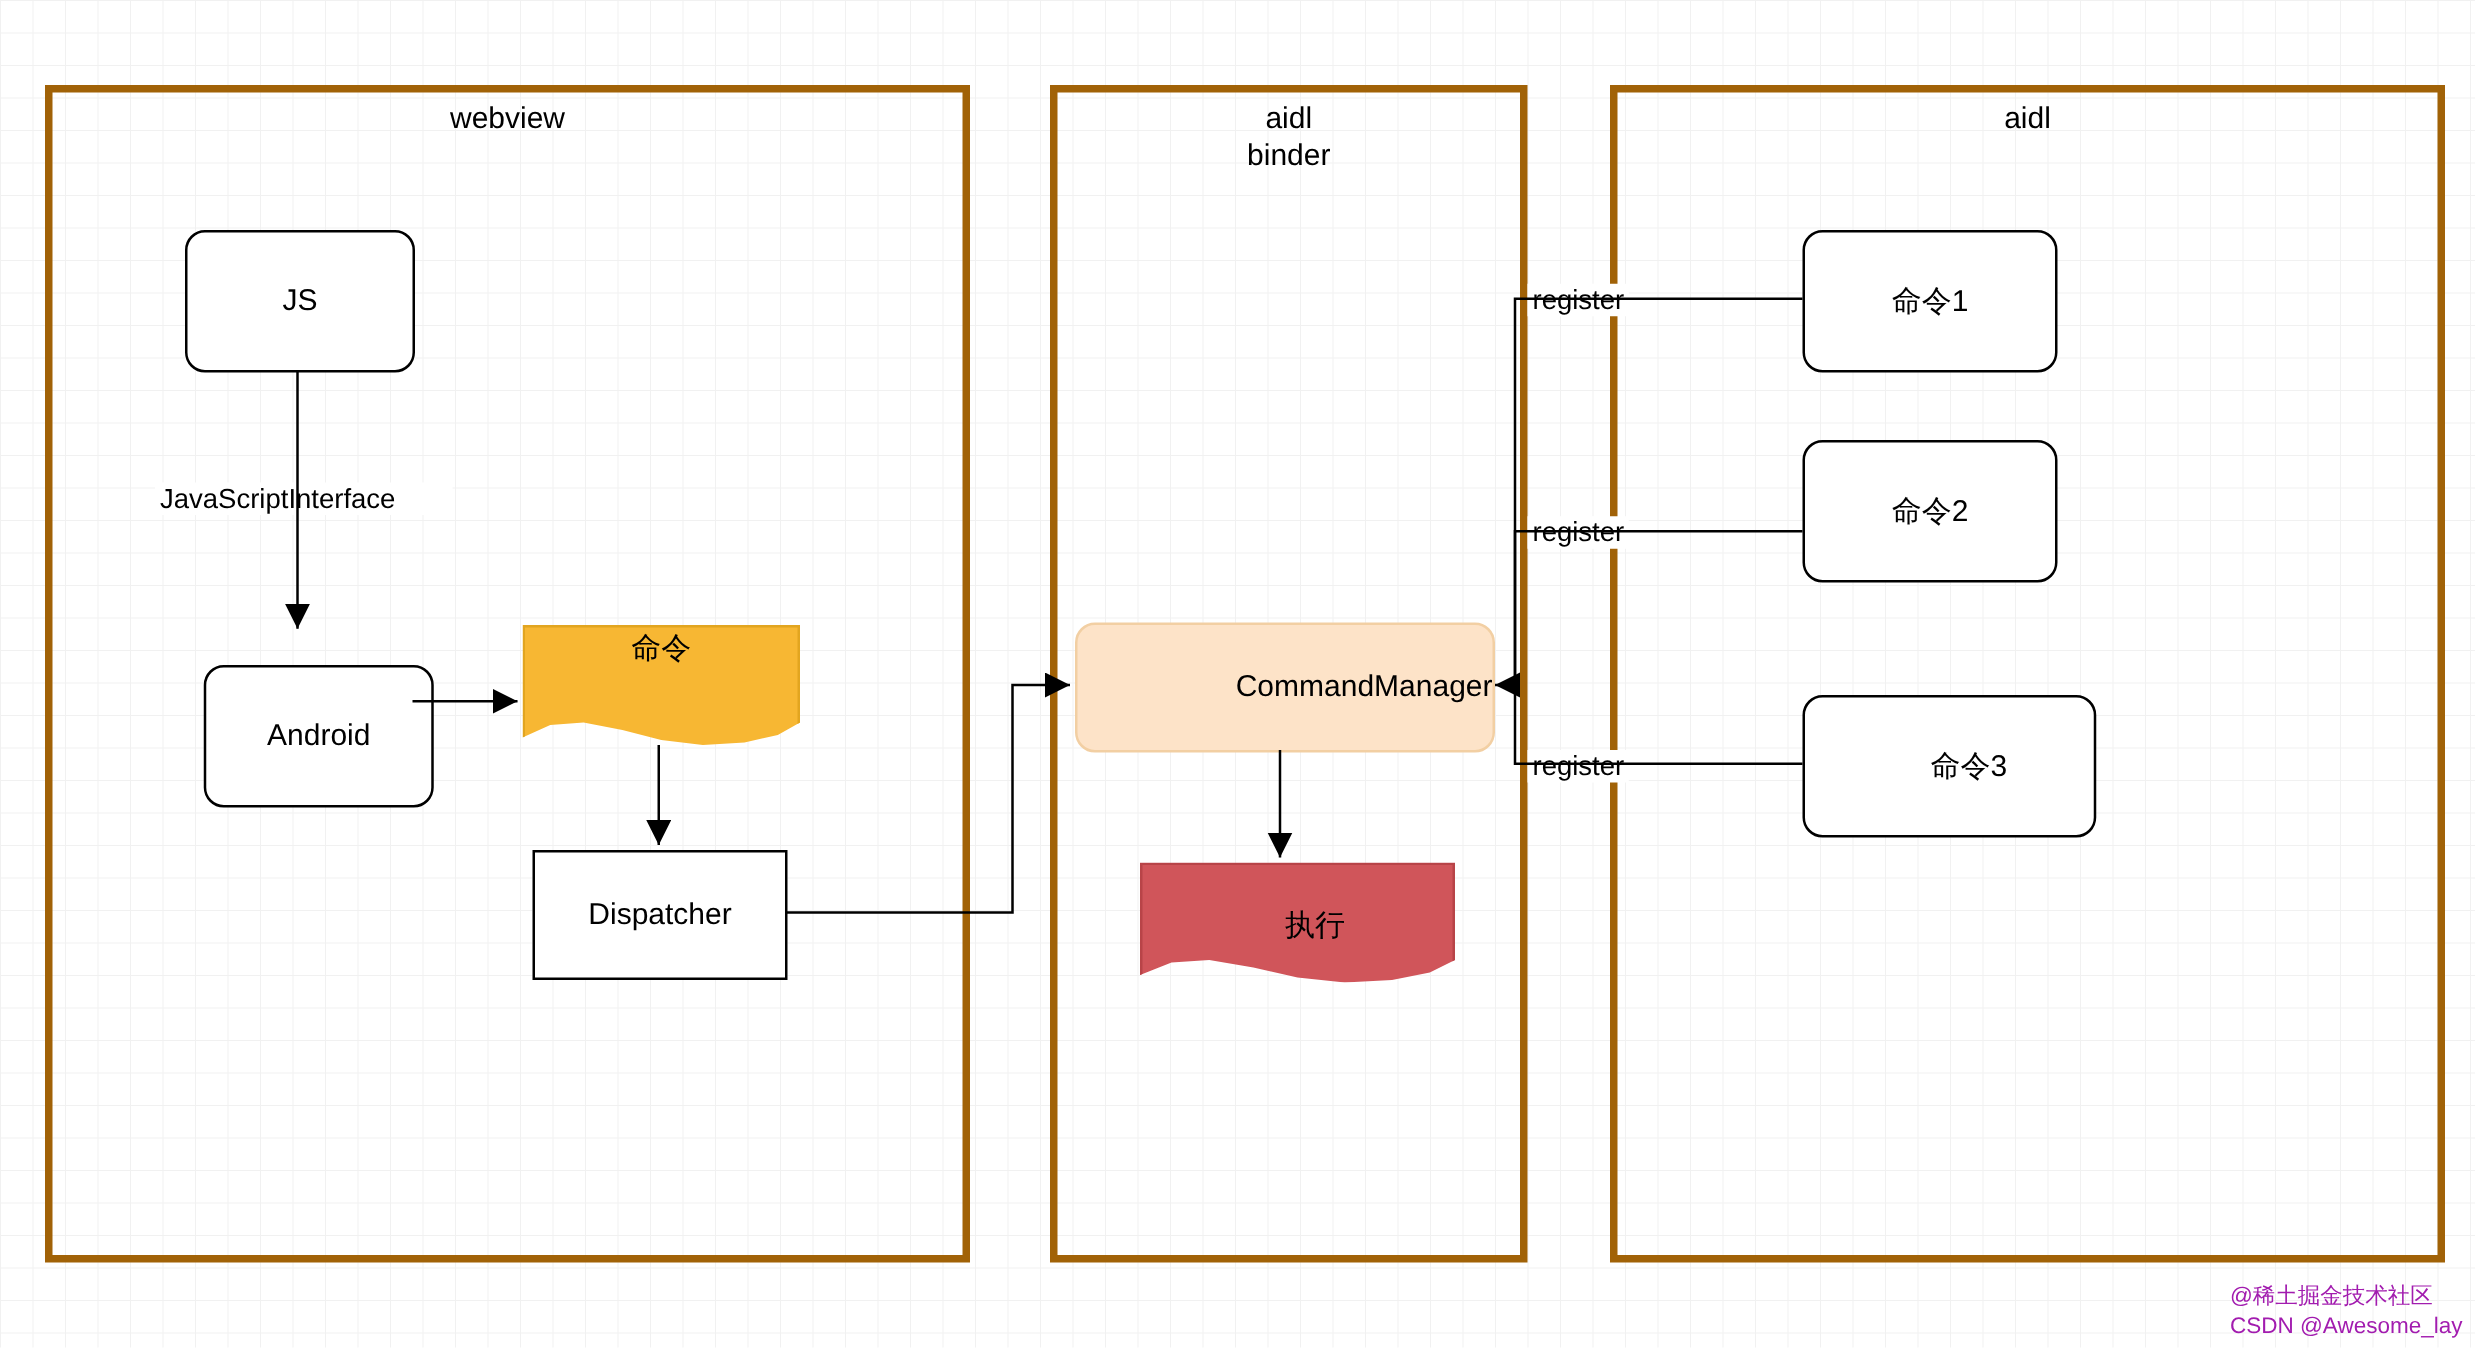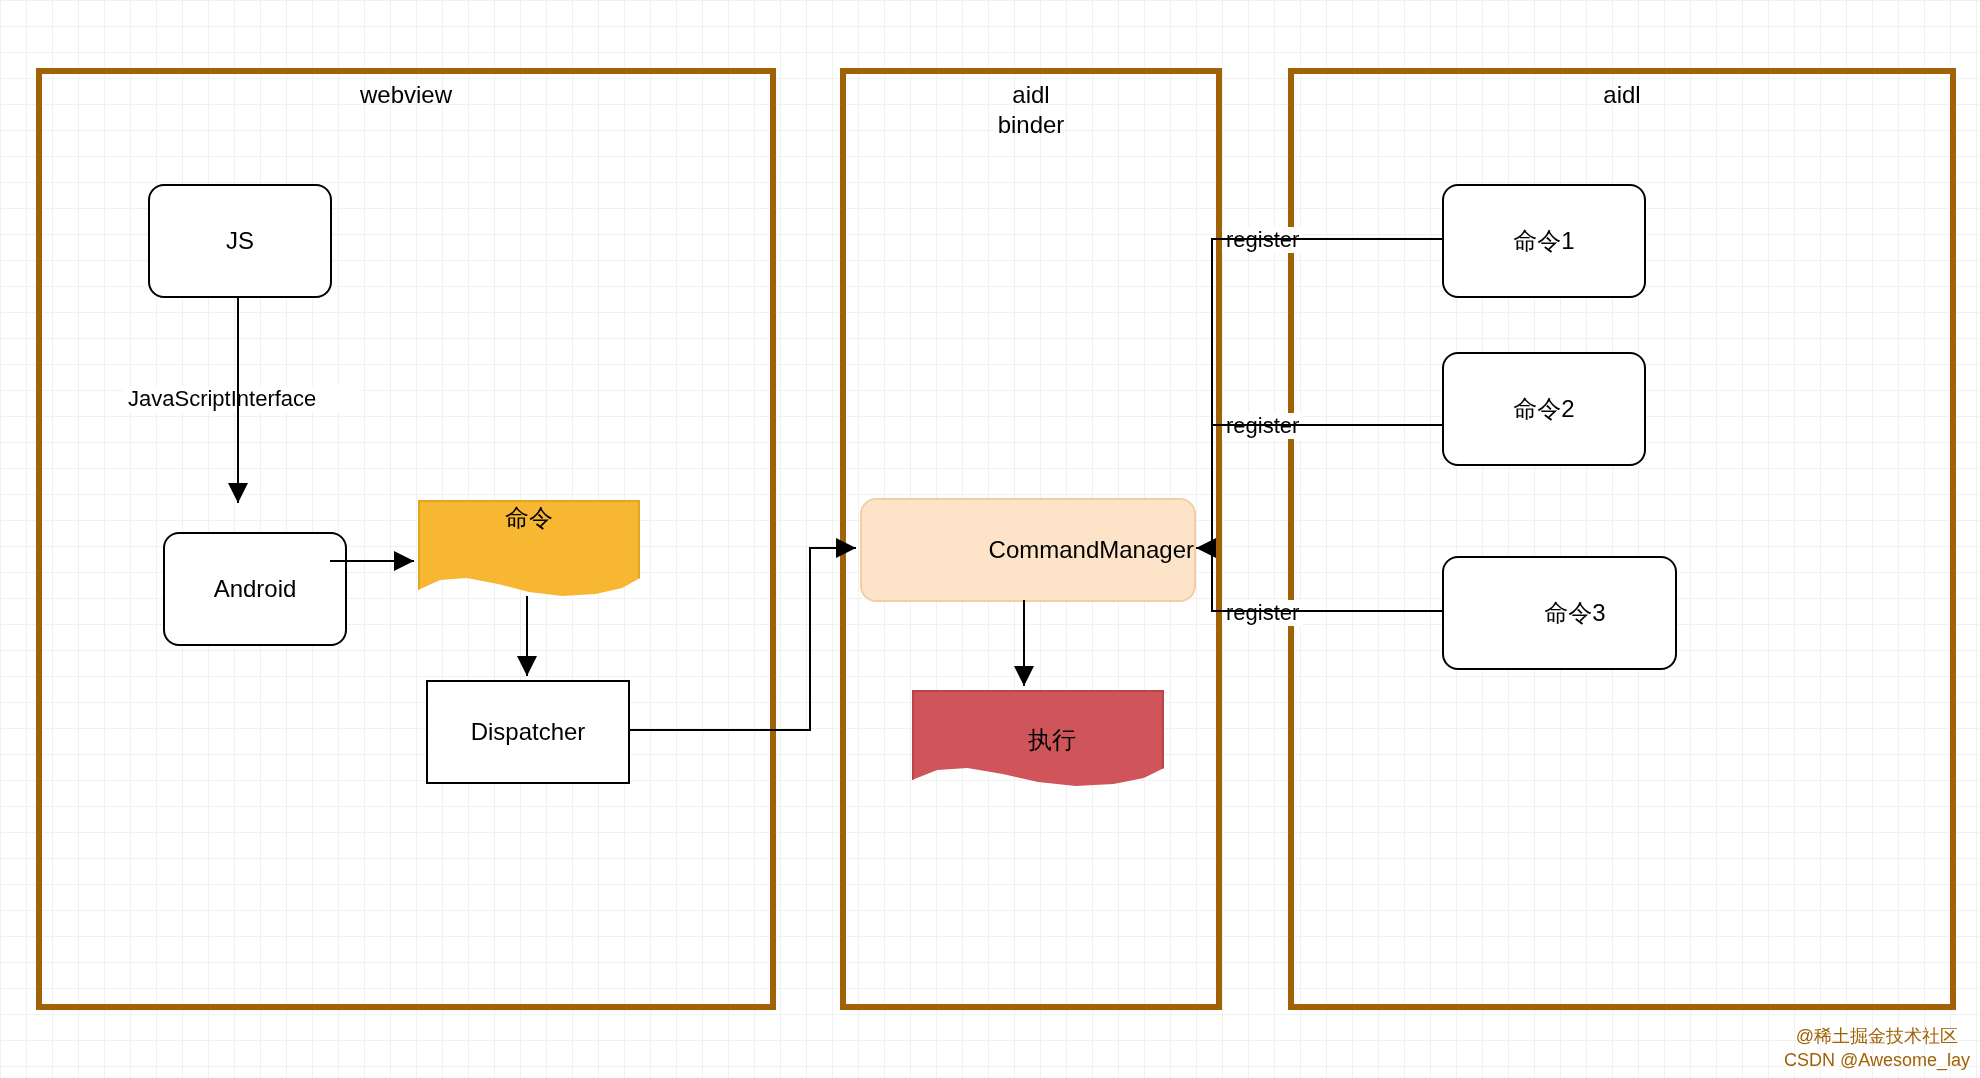--- a/index.html
+++ b/index.html
@@ -77,22 +77,22 @@
     font-size: 22px;
     line-height: 1.2;
     text-align: left;
     background: #fff;
     padding: 0 4px;
   }
   .watermark {
     position: absolute;
     right: 10px;
     bottom: 6px;
-    text-align: center;
-    color: #a16207;
+    text-align: left;
+    color: #a21caf;
     font-size: 18px;
     line-height: 1.3;
   }
   svg.lines {
     position: absolute;
     inset: 0;
     width: 1980px;
     height: 1078px;
     pointer-events: none;
   }

